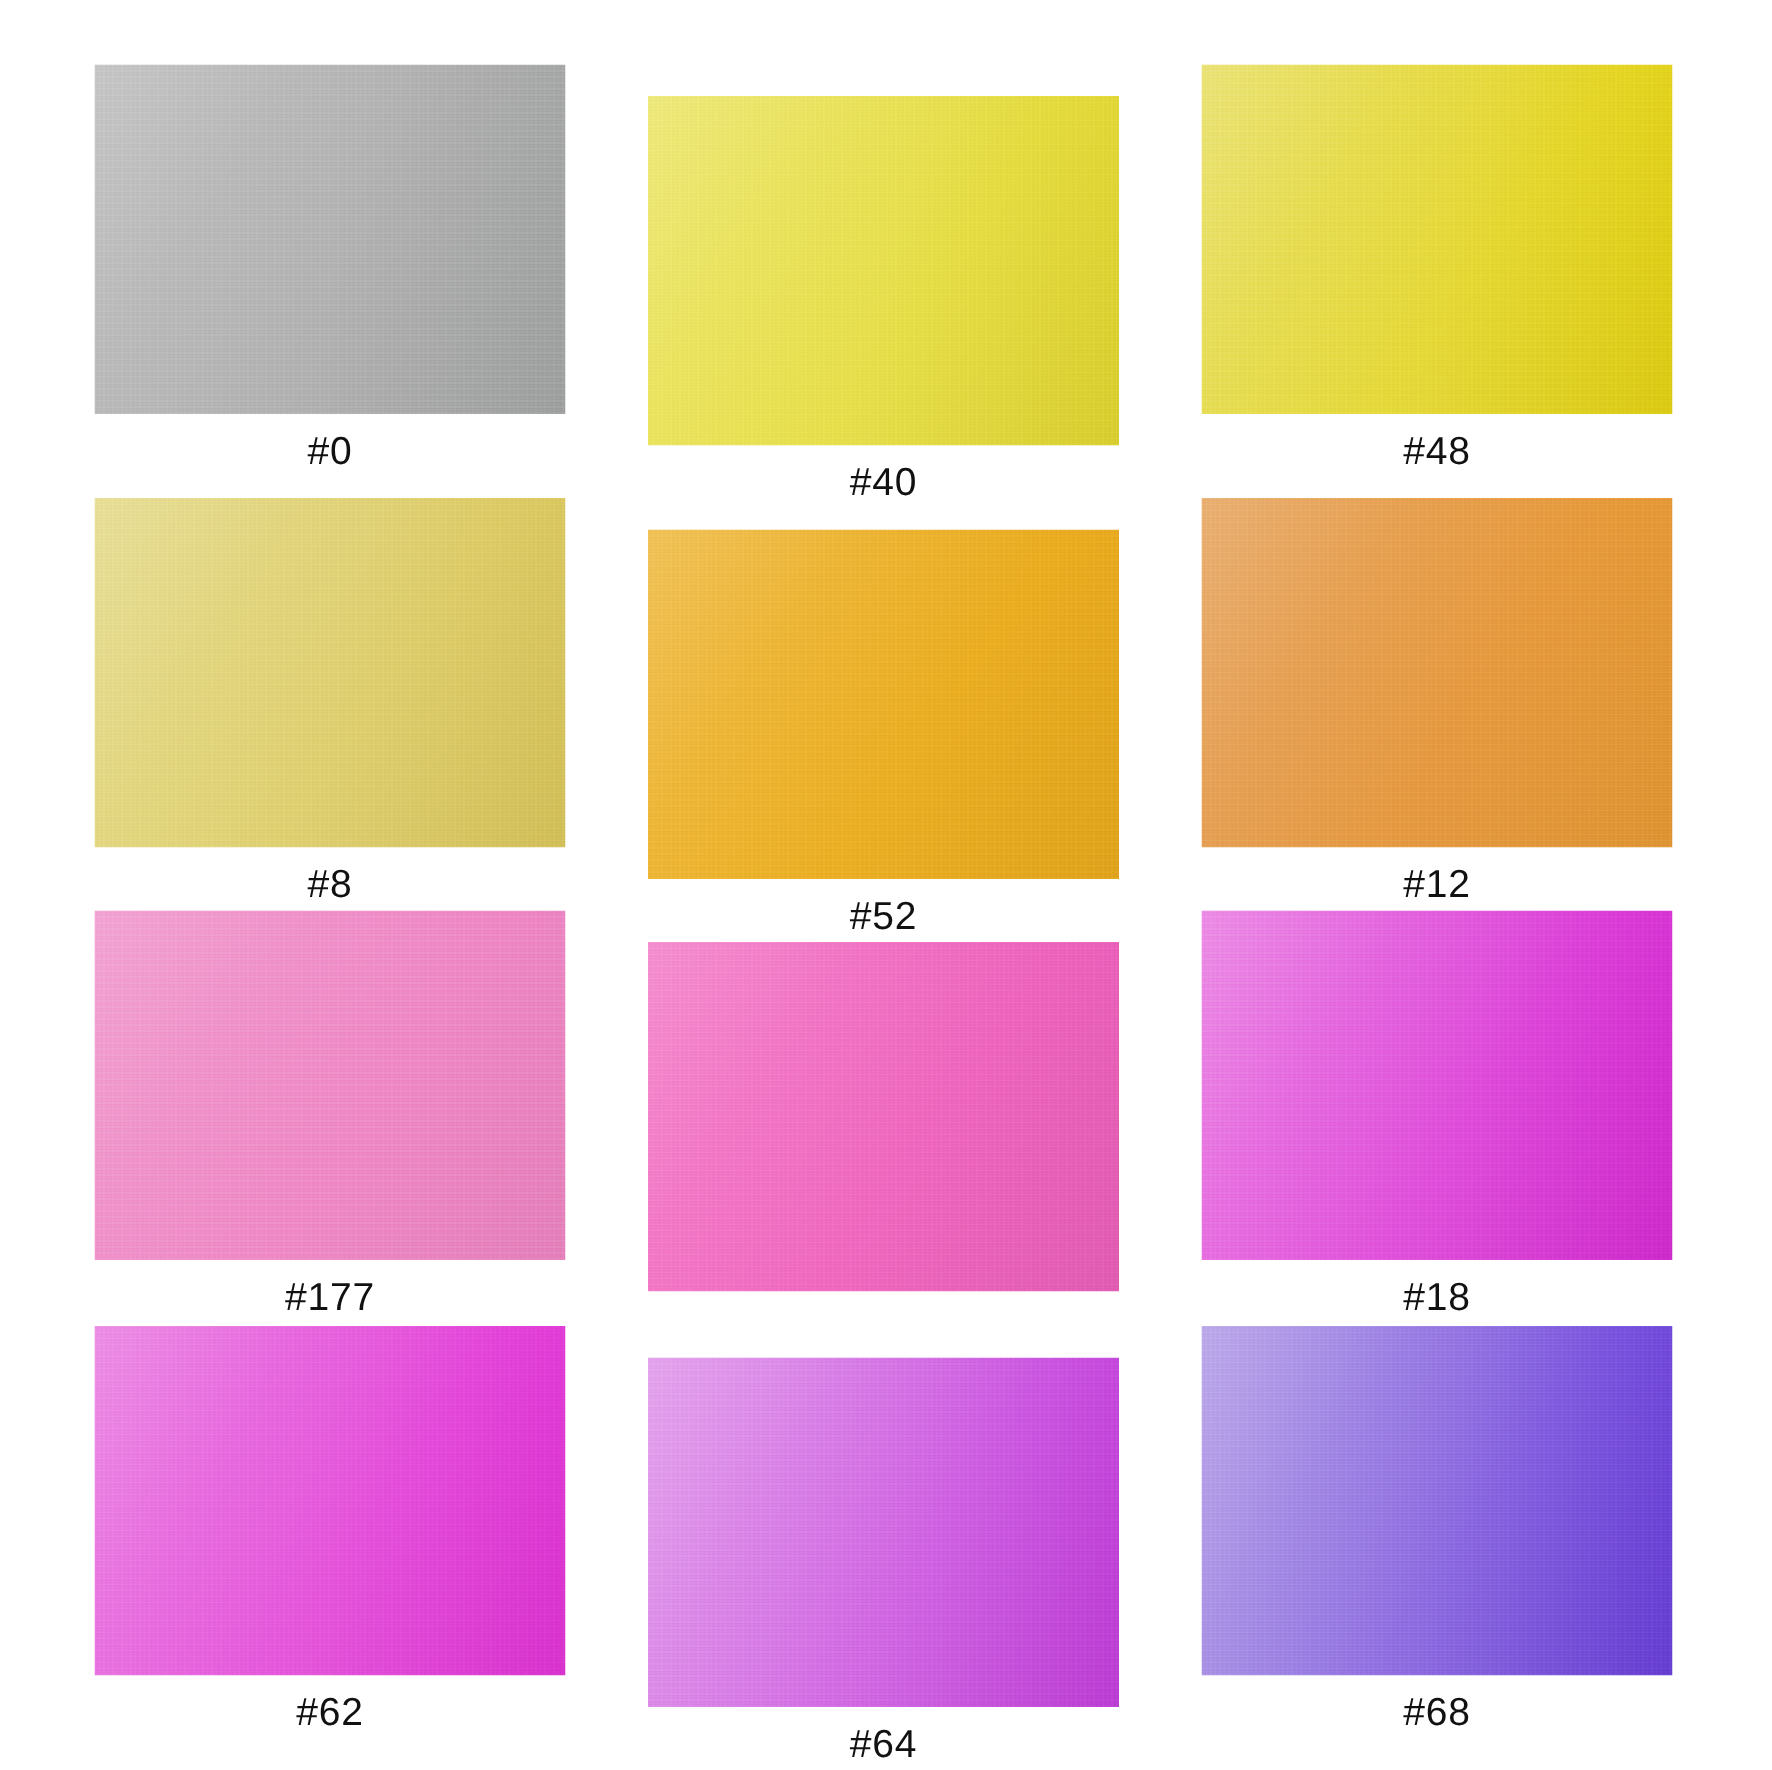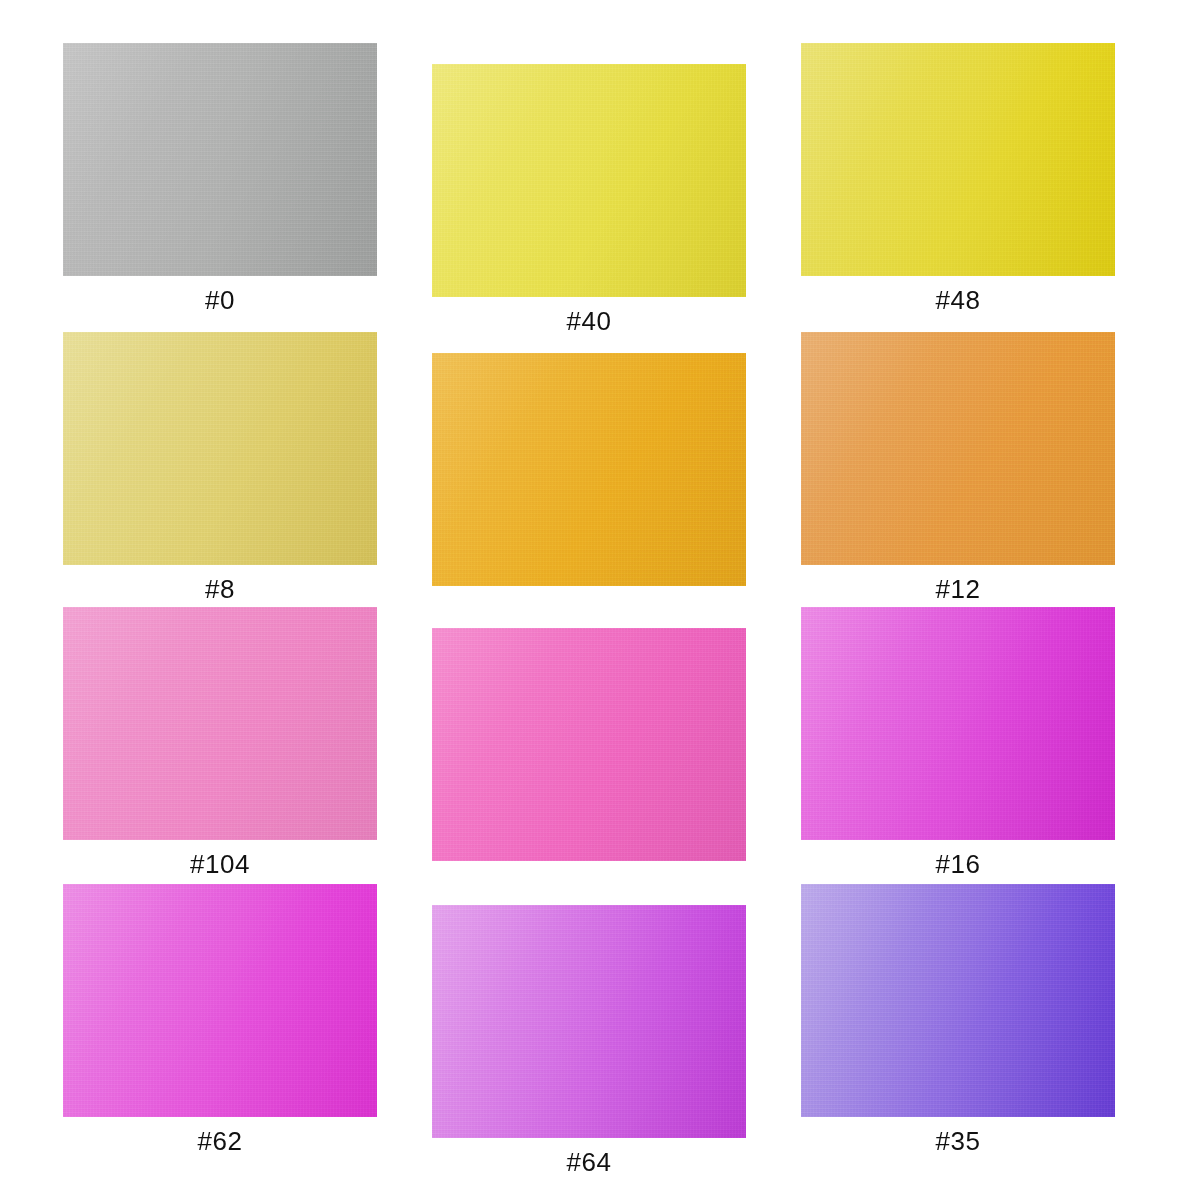--- a/index.html
+++ b/index.html
@@ -149,59 +149,60 @@
     <div class="swatch-label">#8</div>
   </div>
 
   <div class="swatch-cell col-1 row-1">
     <div class="swatch-chip">
       <div class="chip-base" style="background: linear-gradient(100deg, rgb(238, 177, 40) 0%, rgb(236, 174, 34) 52%, rgb(234, 169, 27) 100%);"></div>
       <div class="chip-sheen" style="background: linear-gradient(125deg, rgba(255, 255, 255, 0.22) 0%, rgba(255, 255, 255, 0.07) 30%, rgba(255, 255, 255, 0) 58%, rgba(0, 0, 0, 0.043) 100%);"></div>
       <div class="chip-grain"></div>
       <div class="chip-grain-fine"></div>
     </div>
+    <div class="swatch-label">#52</div>
   </div>
 
   <div class="swatch-cell col-2 row-1">
     <div class="swatch-chip">
       <div class="chip-base" style="background: linear-gradient(100deg, rgb(229, 155, 76) 0%, rgb(231, 154, 64) 52%, rgb(233, 154, 51) 100%);"></div>
       <div class="chip-sheen" style="background: linear-gradient(125deg, rgba(255, 255, 255, 0.22) 0%, rgba(255, 255, 255, 0.07) 30%, rgba(255, 255, 255, 0) 58%, rgba(0, 0, 0, 0.043) 100%);"></div>
       <div class="chip-grain"></div>
       <div class="chip-grain-fine"></div>
     </div>
     <div class="swatch-label">#12</div>
   </div>
 
   <div class="swatch-cell col-0 row-2">
     <div class="swatch-chip">
       <div class="chip-base" style="background: linear-gradient(100deg, rgb(240, 138, 200) 0%, rgb(240, 135, 198) 52%, rgb(239, 131, 195) 100%);"></div>
       <div class="chip-sheen" style="background: linear-gradient(125deg, rgba(255, 255, 255, 0.22) 0%, rgba(255, 255, 255, 0.07) 30%, rgba(255, 255, 255, 0) 58%, rgba(0, 0, 0, 0.043) 100%);"></div>
       <div class="chip-grain"></div>
       <div class="chip-grain-fine"></div>
     </div>
-    <div class="swatch-label">#104</div>
+    <div class="swatch-label">#177</div>
   </div>
 
   <div class="swatch-cell col-1 row-2">
     <div class="swatch-chip">
       <div class="chip-base" style="background: linear-gradient(100deg, rgb(244, 112, 196) 0%, rgb(241, 104, 192) 52%, rgb(236, 95, 187) 100%);"></div>
       <div class="chip-sheen" style="background: linear-gradient(125deg, rgba(255, 255, 255, 0.22) 0%, rgba(255, 255, 255, 0.07) 30%, rgba(255, 255, 255, 0) 58%, rgba(0, 0, 0, 0.043) 100%);"></div>
       <div class="chip-grain"></div>
       <div class="chip-grain-fine"></div>
     </div>
   </div>
 
   <div class="swatch-cell col-2 row-2">
     <div class="swatch-chip">
       <div class="chip-base" style="background: linear-gradient(100deg, rgb(232, 106, 224) 0%, rgb(224, 77, 219) 52%, rgb(215, 42, 212) 100%);"></div>
       <div class="chip-sheen" style="background: linear-gradient(125deg, rgba(255, 255, 255, 0.22) 0%, rgba(255, 255, 255, 0.07) 30%, rgba(255, 255, 255, 0) 58%, rgba(0, 0, 0, 0.043) 100%);"></div>
       <div class="chip-grain"></div>
       <div class="chip-grain-fine"></div>
     </div>
-    <div class="swatch-label">#16</div>
+    <div class="swatch-label">#18</div>
   </div>
 
   <div class="swatch-cell col-0 row-3">
     <div class="swatch-chip">
       <div class="chip-base" style="background: linear-gradient(100deg, rgb(233, 111, 224) 0%, rgb(230, 84, 220) 52%, rgb(227, 51, 216) 100%);"></div>
       <div class="chip-sheen" style="background: linear-gradient(125deg, rgba(255, 255, 255, 0.22) 0%, rgba(255, 255, 255, 0.07) 30%, rgba(255, 255, 255, 0) 58%, rgba(0, 0, 0, 0.043) 100%);"></div>
       <div class="chip-grain"></div>
       <div class="chip-grain-fine"></div>
     </div>
     <div class="swatch-label">#62</div>
@@ -217,16 +218,16 @@
     <div class="swatch-label">#64</div>
   </div>
 
   <div class="swatch-cell col-2 row-3">
     <div class="swatch-chip">
       <div class="chip-base" style="background: linear-gradient(100deg, rgb(171, 147, 230) 0%, rgb(141, 107, 226) 52%, rgb(106, 63, 220) 100%);"></div>
       <div class="chip-sheen" style="background: linear-gradient(125deg, rgba(255, 255, 255, 0.22) 0%, rgba(255, 255, 255, 0.07) 30%, rgba(255, 255, 255, 0) 58%, rgba(0, 0, 0, 0.043) 100%);"></div>
       <div class="chip-grain"></div>
       <div class="chip-grain-fine"></div>
     </div>
-    <div class="swatch-label">#35</div>
+    <div class="swatch-label">#68</div>
   </div>
 
 </div>
 
 </body></html>

